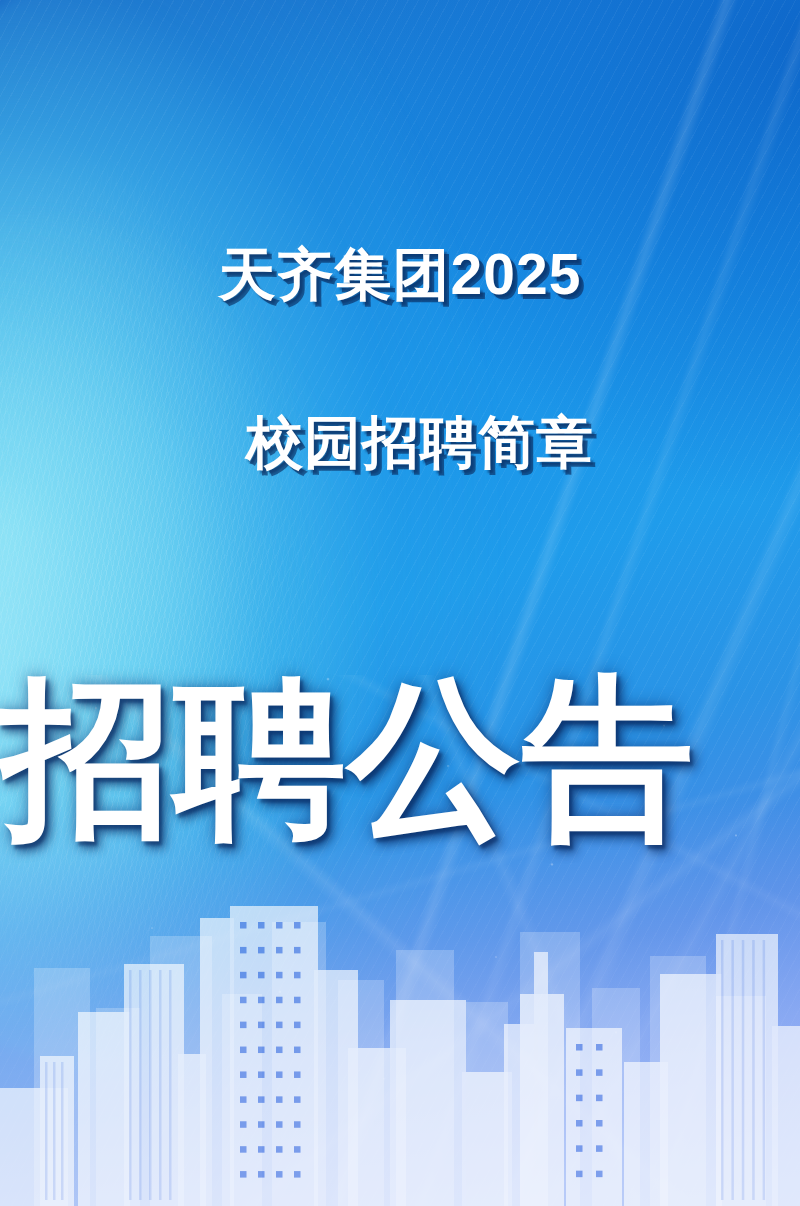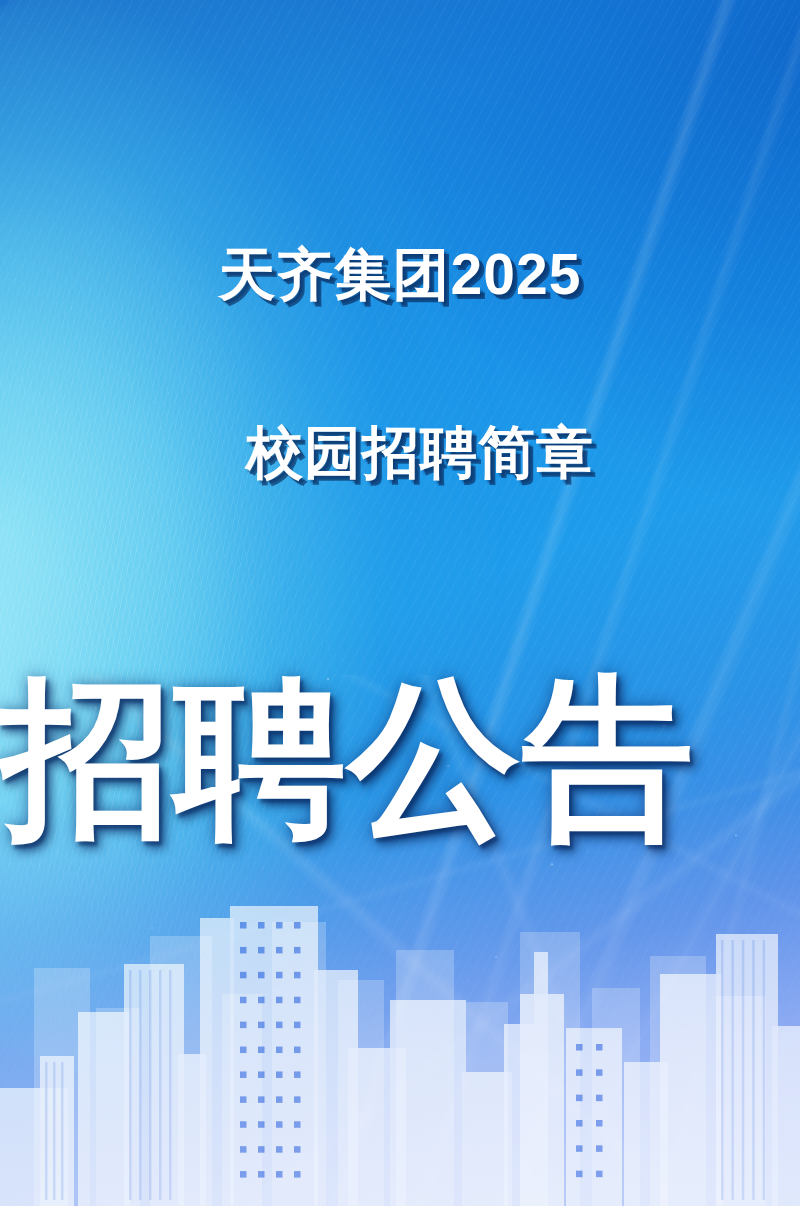--- a/index.html
+++ b/index.html
@@ -208,21 +208,21 @@
     font-weight: bold;
     font-size: 57px;
     line-height: 1;
     letter-spacing: 1px;
     white-space: nowrap;
     text-shadow:
        5px 5px 0 rgba(8,40,92,0.62),
        3px 3px 2px rgba(8,40,92,0.48);
   }
   .sub-line-1 { top: 246px; }
-  .sub-line-2 { top: 424px; padding-left: 40px; }
+  .sub-line-2 { top: 414px; padding-left: 40px; }
 
   .main-title {
     position: absolute;
     left: 0;
     top: 672px;
     width: 650px;
     text-align: center;
     color: #ffffff;
     font-weight: bold;
     font-size: 172px;

